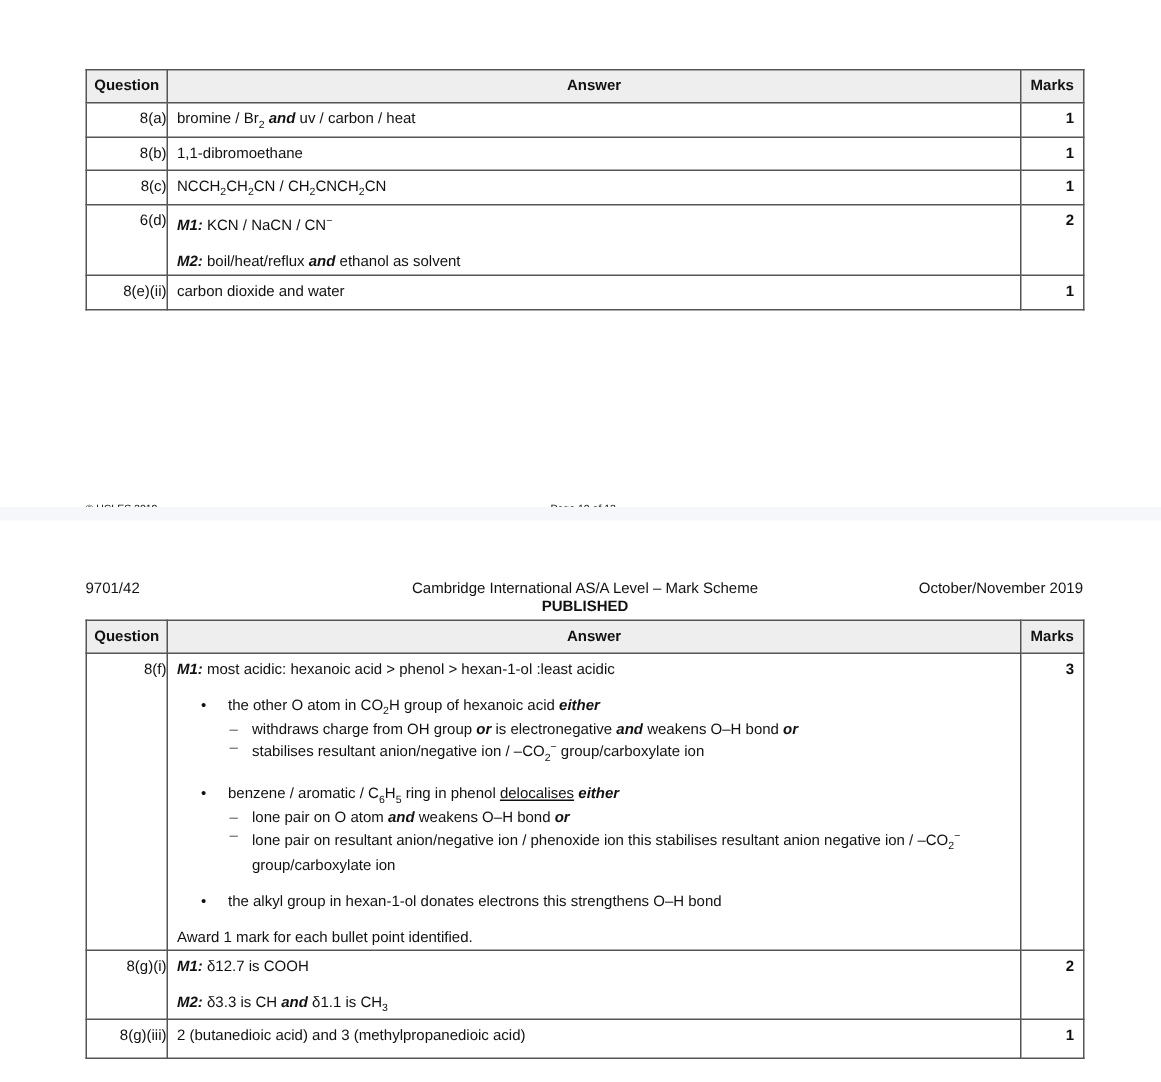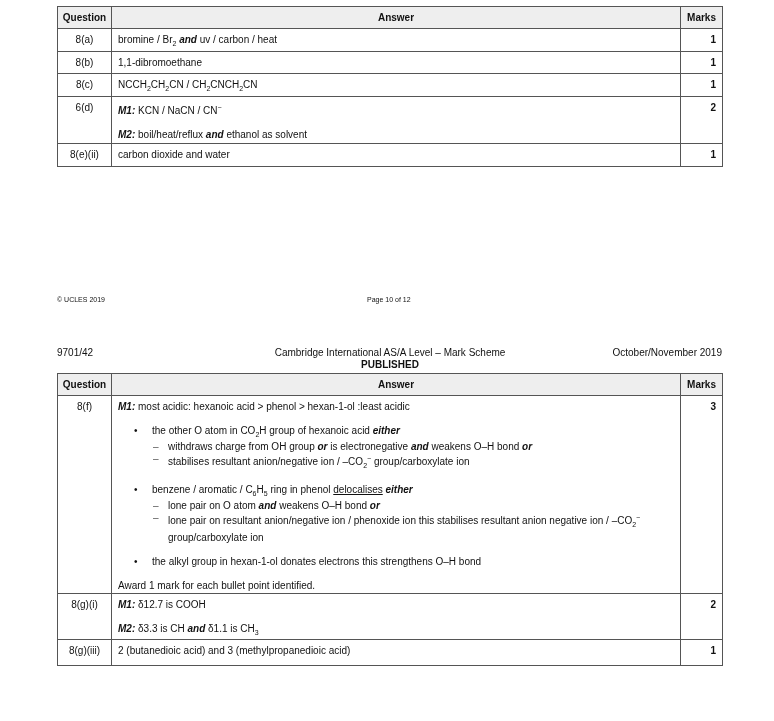--- a/index.html
+++ b/index.html
@@ -3,42 +3,42 @@
 <meta charset="utf-8">
 <style>
   html, body { margin: 0; padding: 0; }
   body {
     width: 774px; height: 721px; overflow: hidden; position: relative;
     background: #ffffff;
     font-family: "Liberation Sans", sans-serif;
     color: #111;
     font-size: 10px;
   }
-  .page { position: absolute; left: 0; width: 774px; background: #fff; }
+  .page { position: absolute; left: 0; width: 774px; background: #fff; margin-top: 40px; }
   #page1 { top: 0; height: 338px; }
   #sep { position: absolute; left: 0; top: 338px; width: 774px; height: 9px; background: #f6f7fb; }
   #page2 { top: 327px; height: 374px; }
 
   table.ms {
     position: absolute; left: 57px; width: 666px;
     border-collapse: collapse; table-layout: fixed;
   }
   table.ms td, table.ms th {
     border: 1px solid #555;
     padding: 0;
     vertical-align: top;
     font-size: 10px;
     line-height: 12px;
   }
   table.ms th {
     background: #eeeeee; font-weight: bold; height: 21px; vertical-align: middle; text-align: center;
   }
   col.c-q { width: 54px; }
   col.c-m { width: 42px; }
-  td.q { text-align: center; padding-top: 5px !important; }
+  td.q { text-align: right; padding-top: 5px !important; }
   td.a { padding: 5px 6px 0 6px !important; }
   td.m { text-align: right; padding: 5px 6px 0 0 !important; font-weight: bold; }
   td.m.bottom { vertical-align: bottom; padding-bottom: 4px !important; }
   b { font-weight: bold; font-style: italic; }
   .line { display: block; }
   .gap { height: 12px; }
   .bullet { position: relative; padding-left: 34px; display: block; }
   .bullet::before { content: "\2022"; position: absolute; left: 16px; top: 0; }
   .dash { position: relative; padding-left: 50px; display: block; }
   .dash::before { content: "\2013"; position: absolute; left: 35px; top: 0; color: #555; }

